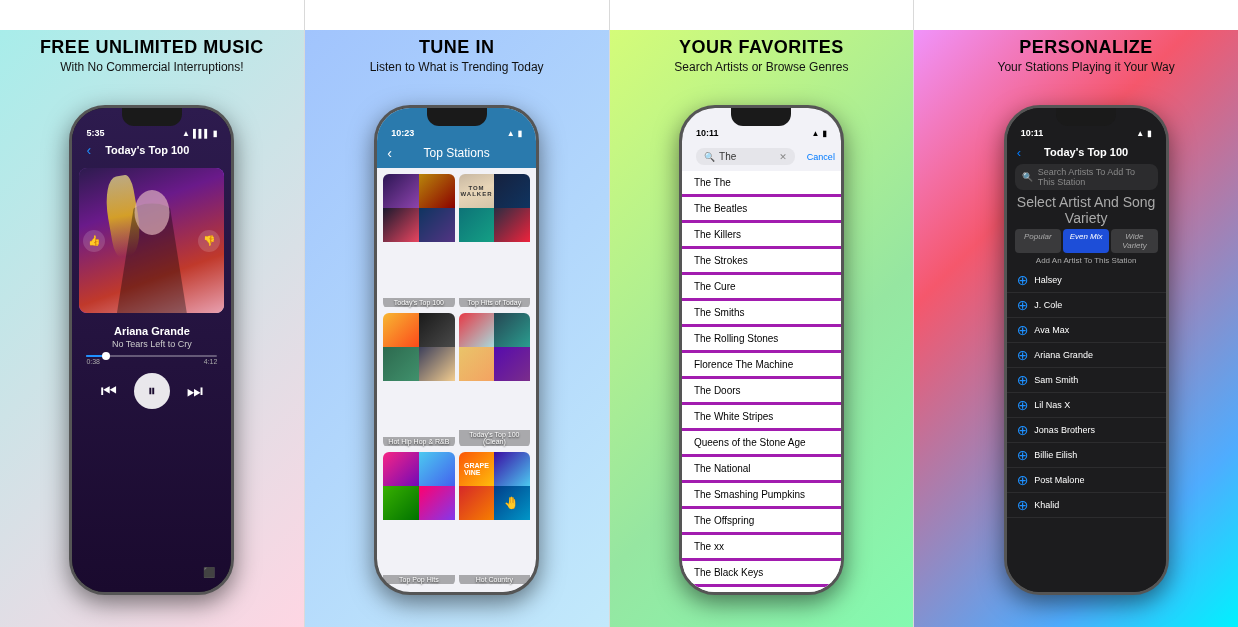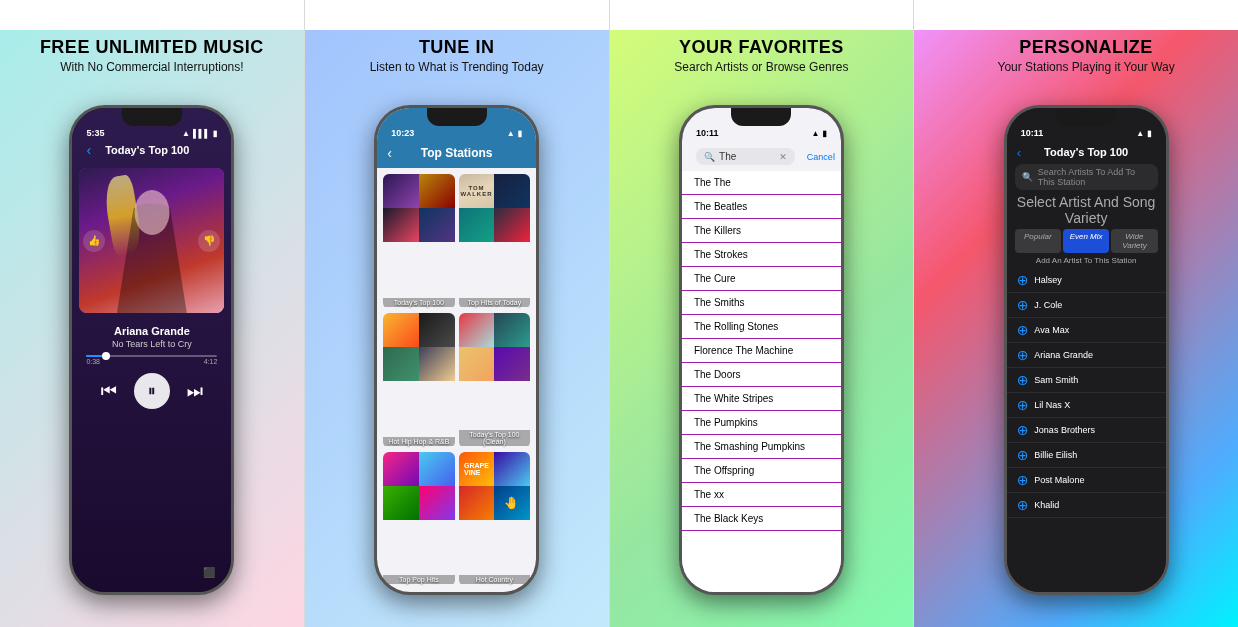--- a/index.html
+++ b/index.html
@@ -226,21 +226,21 @@
     .phone2-nav {
       background: #2a7aad;
       display: flex;
       justify-content: center;
       align-items: center;
       padding: 4px 14px 8px;
       position: relative;
     }
     .phone2-nav-title {
       font-size: 12px;
-      font-weight: 700;
+      font-weight: 400;
       color: #fff;
     }
     .phone2-nav-back {
       position: absolute;
       left: 10px;
       color: #fff;
       font-size: 14px;
     }
     .phone2-grid {
       display: grid;
@@ -303,21 +303,21 @@
     .search-input-text { font-size: 10px; color: #333; flex: 1; }
     .search-clear { font-size: 9px; color: #888; }
     .search-cancel { font-size: 9px; color: #007aff; margin-left: 4px; }
     .phone3-list {
       flex: 1;
       overflow: hidden;
       background: #fff;
     }
     .search-result-item {
       padding: 6px 12px;
-      border-bottom: 1px solid #a21caf;
+      border-bottom: 3px solid #a21caf;
       font-size: 10px;
       color: #000;
     }
 
     
     .phone4-screen {
       background: #1c1c1e;
       display: flex;
       flex-direction: column;
       color: #fff;
@@ -655,21 +655,22 @@
           <div class="search-result-item">The The</div>
           <div class="search-result-item">The Beatles</div>
           <div class="search-result-item">The Killers</div>
           <div class="search-result-item">The Strokes</div>
           <div class="search-result-item">The Cure</div>
           <div class="search-result-item">The Smiths</div>
           <div class="search-result-item">The Rolling Stones</div>
           <div class="search-result-item">Florence   The Machine</div>
           <div class="search-result-item">The Doors</div>
           <div class="search-result-item">The White Stripes</div>
-          <div class="search-result-item">The Pumpkins</div>
+          <div class="search-result-item">Queens of the Stone Age</div>
+          <div class="search-result-item">The National</div>
           <div class="search-result-item">The Smashing Pumpkins</div>
           <div class="search-result-item">The Offspring</div>
           <div class="search-result-item">The xx</div>
           <div class="search-result-item">The Black Keys</div>
         </div>
       </div>
     </div>
   </div>
 </div>
 

